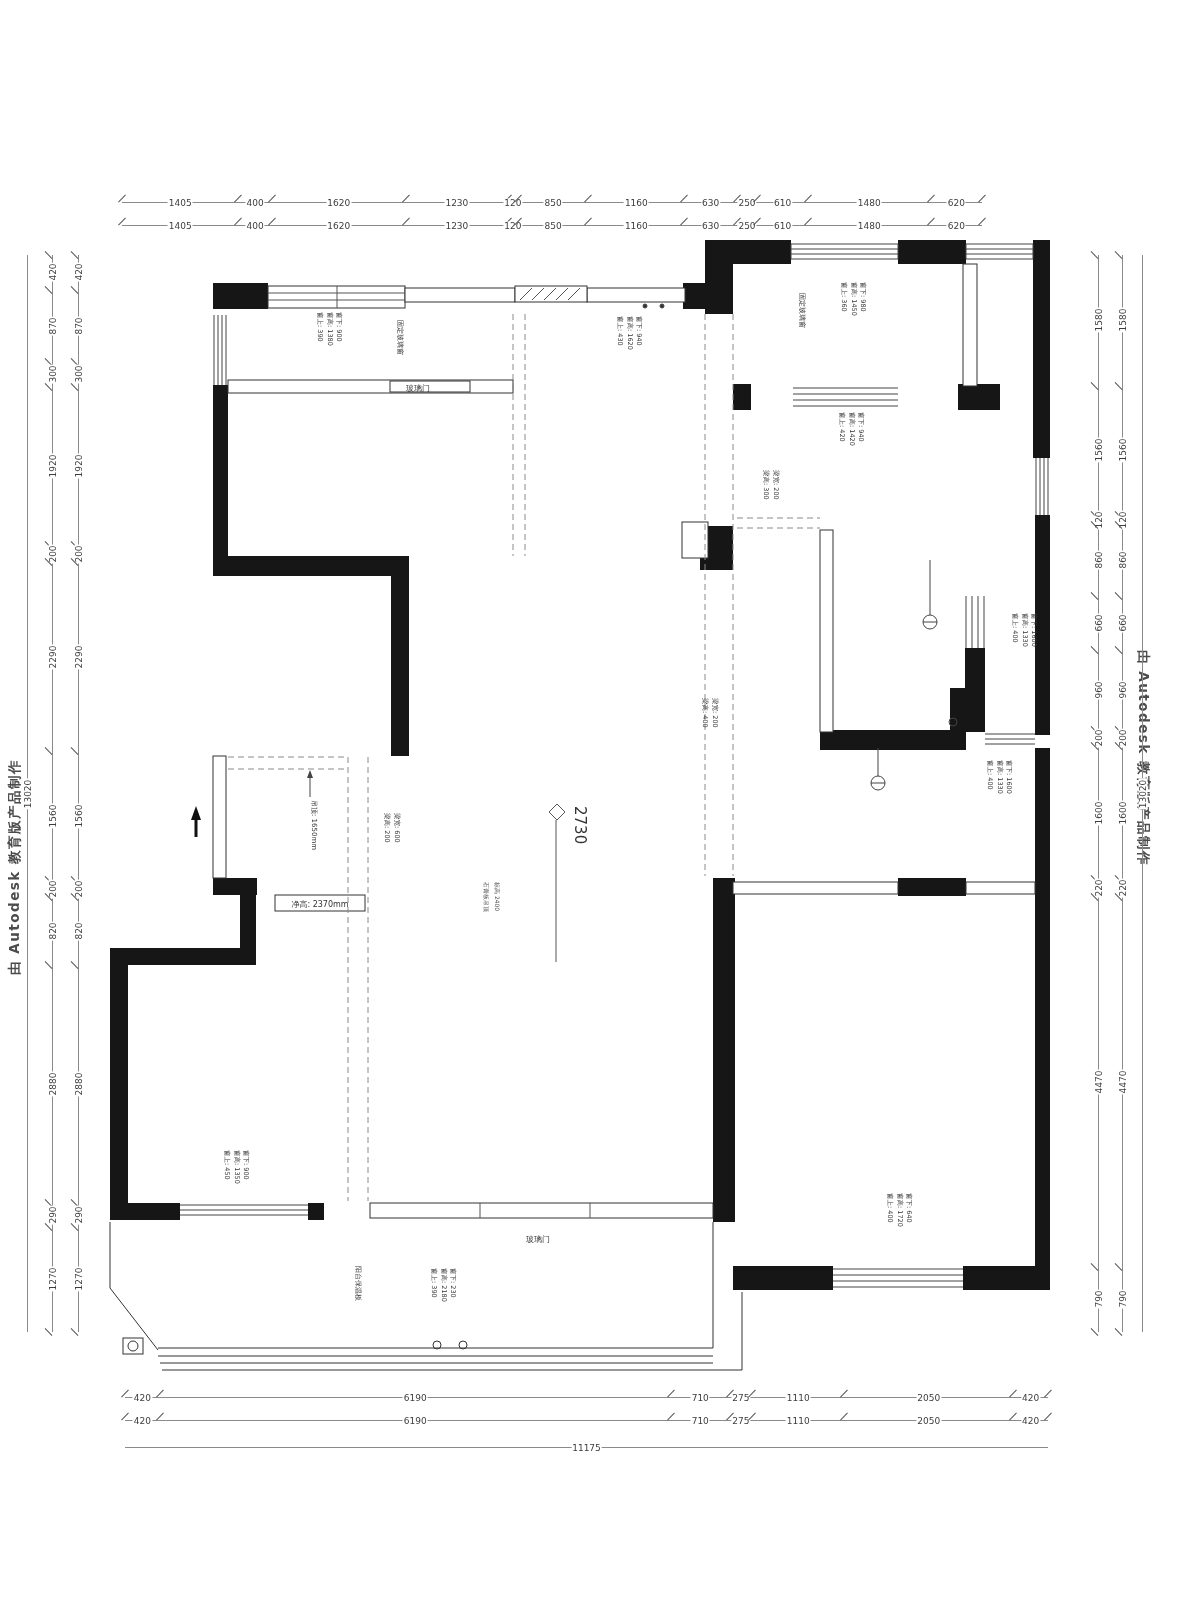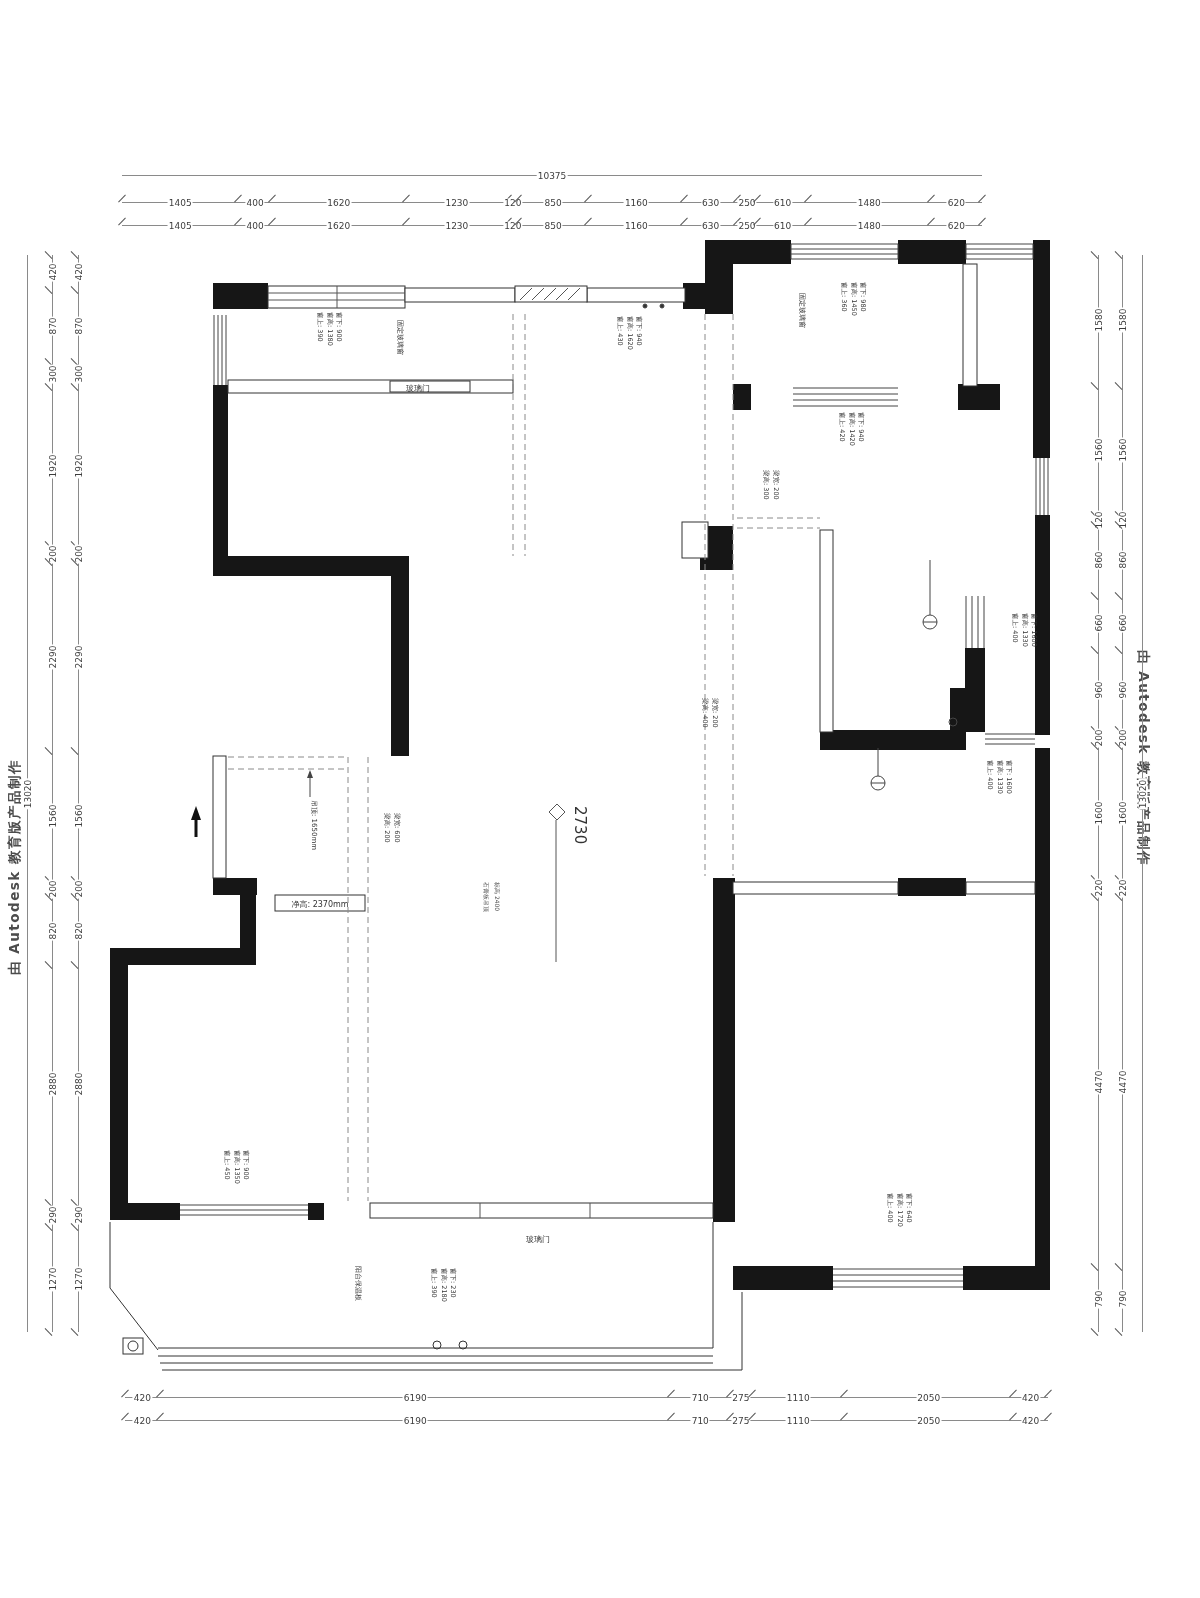--- a/index.html
+++ b/index.html
@@ -471,22 +471,22 @@
         <span class="lab">220</span>
       </div>
       <div class="seg" style="flex-grow: 4470;">
         <span class="lab">4470</span>
       </div>
       <div class="seg" style="flex-grow: 790;">
         <span class="lab">790</span>
       </div>
     </div>
 
-  <div class="dim-total-h" style="left:122px;top:169px;width:860px;">
-    <span class="lab" style="transform:translate(-50%,-50%);">10375</span>
+  <div class="dim-total-h" style="left:125px;top:1441px;width:923px;">
+    <span class="lab" style="transform:translate(-50%,-50%);">11175</span>
   </div>
   <div class="dim-total-v" style="left:21px;top:255px;height:1077px;">
     <span class="lab" style="transform:translate(-50%,-50%) rotate(-90deg);">13020</span>
   </div>
   <div class="dim-total-v" style="left:1136px;top:255px;height:1077px;">
     <span class="lab" style="transform:translate(-50%,-50%) rotate(-90deg);">13020</span>
   </div>
 
 </div>
 

